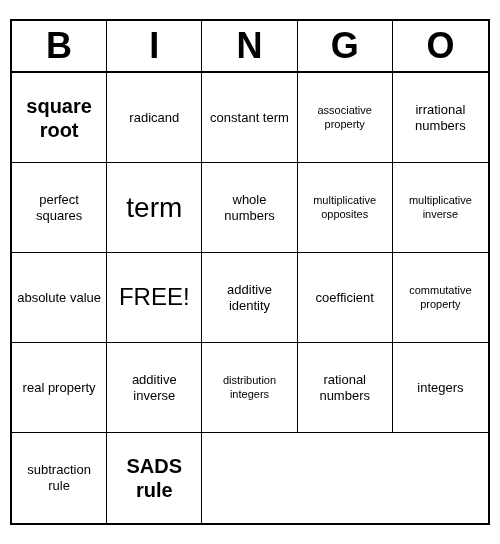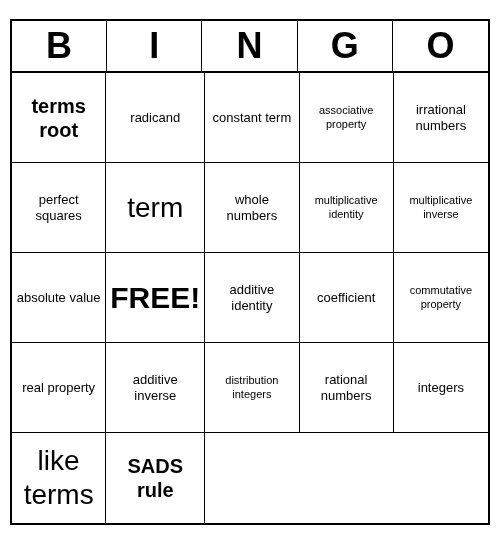--- a/index.html
+++ b/index.html
@@ -61,55 +61,55 @@
     }
     .bingo-cell.large-text {
       font-size: 28px;
       font-weight: normal;
     }
     .bingo-cell.medium-text {
       font-size: 20px;
       font-weight: bold;
     }
     .bingo-cell.free-text {
-      font-size: 30px;
-      font-weight: bold;
+      font-size: 24px;
+      font-weight: normal;
     }
     .bingo-cell.small-text {
       font-size: 11px;
     }
   </style>
 </head>
 <body>
 
 <div class="bingo-container">
   <div class="bingo-header">
   <div class="bingo-letter">B</div>
       <div class="bingo-letter">I</div>
       <div class="bingo-letter">N</div>
       <div class="bingo-letter">G</div>
       <div class="bingo-letter">O</div>
     </div>
   <div class="bingo-grid">
-  <div class="bingo-cell medium-text">terms root</div>
+  <div class="bingo-cell medium-text">square root</div>
       <div class="bingo-cell">radicand</div>
       <div class="bingo-cell">constant term</div>
       <div class="bingo-cell small-text">associative property</div>
       <div class="bingo-cell">irrational numbers</div>
       <div class="bingo-cell">perfect squares</div>
       <div class="bingo-cell large-text">term</div>
       <div class="bingo-cell">whole numbers</div>
-      <div class="bingo-cell small-text">multiplicative identity</div>
+      <div class="bingo-cell small-text">multiplicative opposites</div>
       <div class="bingo-cell small-text">multiplicative inverse</div>
       <div class="bingo-cell">absolute value</div>
       <div class="bingo-cell free-text">FREE!</div>
       <div class="bingo-cell">additive identity</div>
       <div class="bingo-cell">coefficient</div>
       <div class="bingo-cell small-text">commutative property</div>
       <div class="bingo-cell">real property</div>
       <div class="bingo-cell">additive inverse</div>
       <div class="bingo-cell small-text">distribution integers</div>
       <div class="bingo-cell">rational numbers</div>
       <div class="bingo-cell">integers</div>
-      <div class="bingo-cell large-text">like terms</div>
+      <div class="bingo-cell">subtraction rule</div>
       <div class="bingo-cell medium-text">SADS rule</div>
     </div>
 </div>
 
 </body></html>

